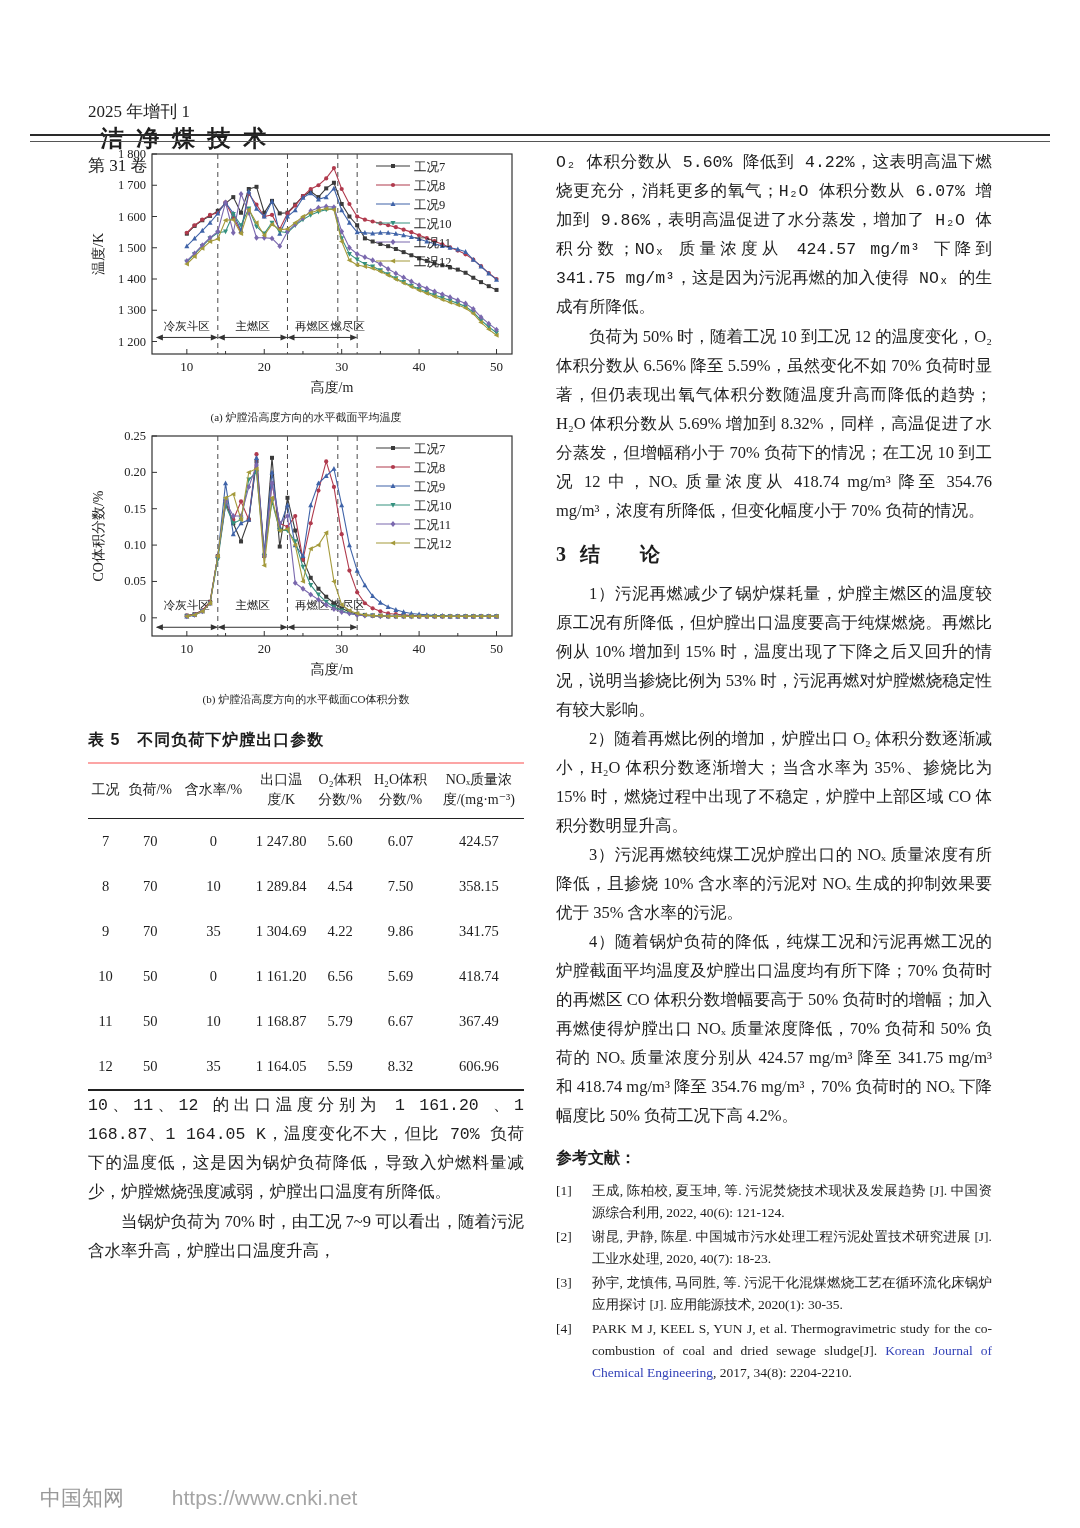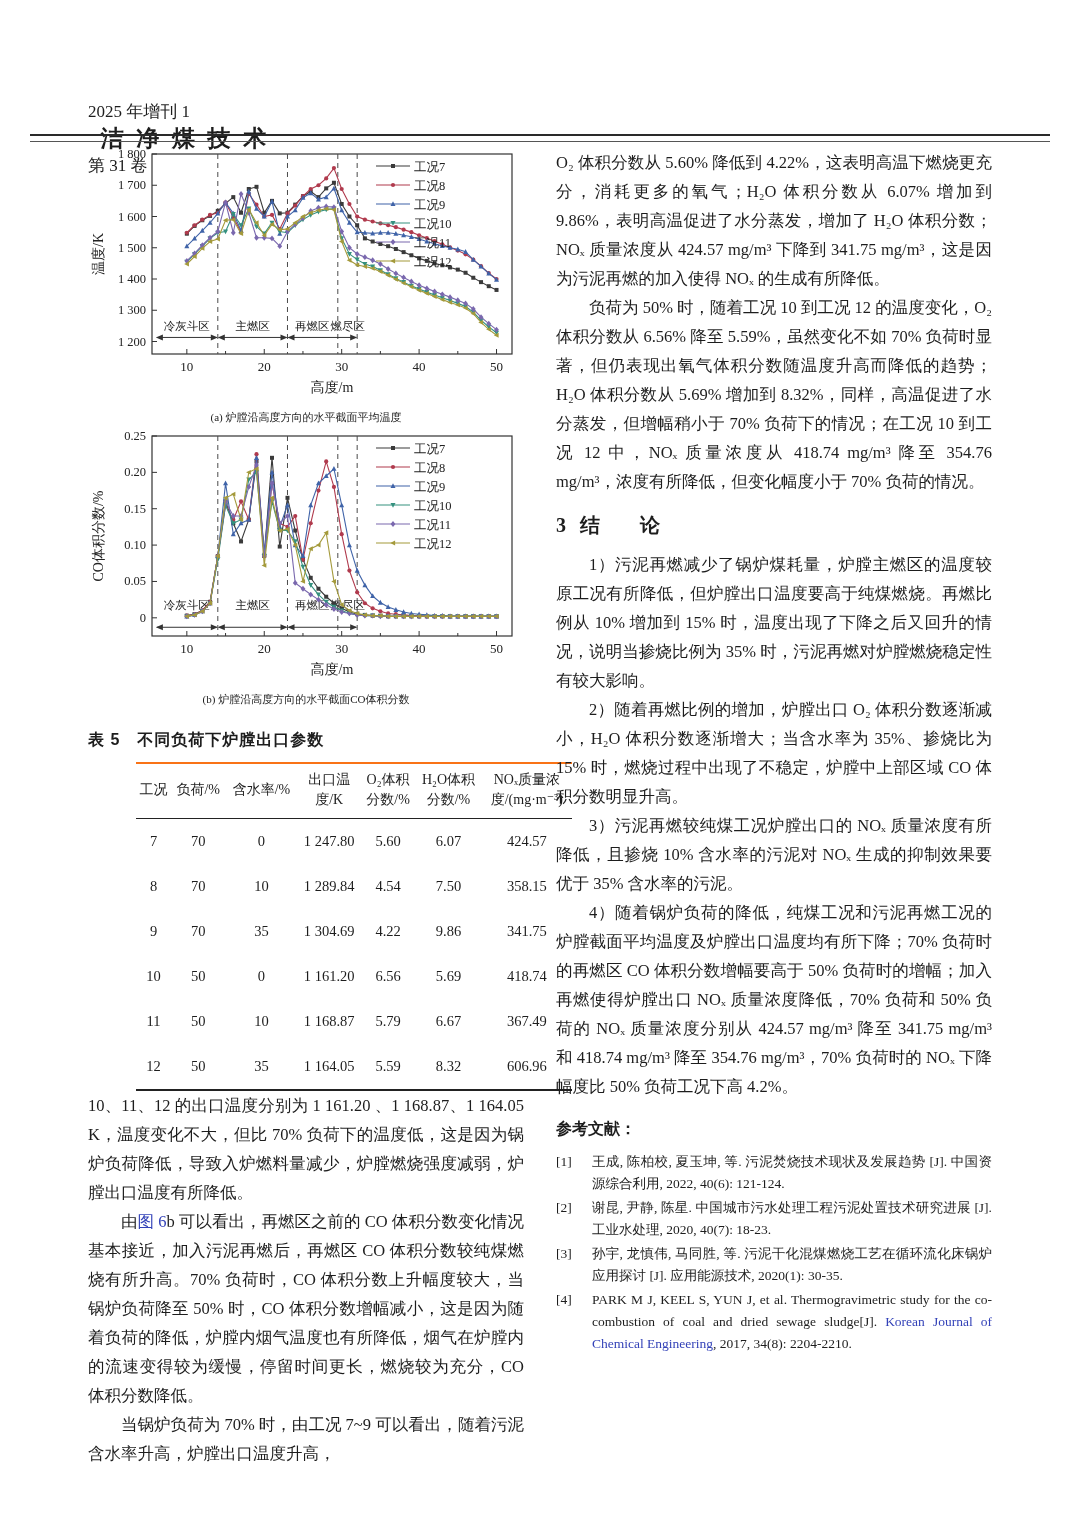--- a/index.html
+++ b/index.html
@@ -9,32 +9,32 @@
   .hdr{position:absolute;left:88px;right:88px;top:100px;display:flex;align-items:baseline;
        justify-content:space-between;font-size:17px;flex-direction:column;}
   .hdr .journal{font-size:23px;font-weight:bold;letter-spacing:0.55em;text-indent:0.55em;}
   .hdr-rule{position:absolute;left:30px;right:30px;top:134px;height:5px;
             border-top:2.5px solid #2a2a2a;border-bottom:1px solid #555;}
   
   .col{position:absolute;top:148px;width:436px;font-size:16.5px;line-height:29px;text-align:justify;}
   .col-left{left:88px;}
   .col-right{left:556px;}
   .col p{margin:0;text-indent:2em;}
-  .col p.noindent{text-indent:0;}
+  .col p.noindent{text-indent:0;font-family:Liberation Mono, monospace;}
   .link{color:#3342b8;}
   
   .figure{margin:0;}
   .chart{display:block;}
   .chart text{font-family:"Liberation Serif","DejaVu Serif",serif;fill:#222;}
   .subcap{text-align:center;font-size:11px;line-height:20px;margin:1px 0 3px 0;}
   .figcap{text-align:center;font-size:15.5px;line-height:24px;letter-spacing:1.5px;margin:6px 0 0 0;}
   
   .tbl-title{text-align:left;font-family:"Liberation Sans","DejaVu Sans",sans-serif;
              font-weight:bold;font-size:16px;margin:16px 0 8px 0;letter-spacing:1px;}
-  table{width:100%;border-collapse:collapse;border-top:2px solid #f97316;border-bottom:2px solid #222;margin-left:48px;}
+  table{width:100%;border-collapse:collapse;border-top:2px solid #fca5a5;border-bottom:2px solid #222;}
   thead th{font-weight:normal;font-size:14px;line-height:1.45;padding:6px 0 7px 0;
            border-bottom:1.2px solid #222;white-space:pre-line;text-align:center;}
   tbody td{font-size:14.5px;text-align:center;padding:8px 0;}
   .after-table{margin-top:12px;}
   
   .section-h{font-size:20px;font-weight:bold;margin:14px 0 10px 0;text-indent:0;line-height:30px;}
   .section-h .secno{margin-right:14px;}
   .ref-h{font-family:"Liberation Sans","DejaVu Sans",sans-serif;font-weight:bold;
          font-size:16px;margin:16px 0 10px 0;text-indent:0;line-height:24px;}
   .ref{display:flex;font-size:13.5px;line-height:22px;margin-bottom:2px;}
@@ -776,34 +776,33 @@
             <td>35</td>
             <td>1 164.05</td>
             <td>5.59</td>
             <td>8.32</td>
             <td>606.96</td>
           </tr>
         </tbody>
     </table>
 
     <p class="noindent after-table">10、11、12 的出口温度分别为 1 161.20 、1 168.87、1 164.05 K，温度变化不大，但比 70% 负荷下的温度低，这是因为锅炉负荷降低，导致入炉燃料量减少，炉膛燃烧强度减弱，炉膛出口温度有所降低。</p>
-    <p><span>由</span><span class="link">图 6</span><span>b 可以看出，再燃区之前的 CO 体积分数变化情况基本接近，加入污泥再燃后，再燃区 CO 体积分数较纯煤燃烧有所升高。70% 负荷时，CO 体积分数上升幅度较大，当锅炉负荷降至 50% 时，CO 体积分数增幅减小，这是因为随着负荷的降低，炉膛内烟气温度也有所降低，烟气在炉膛内的流速变得较为缓慢，停留时间更长，燃烧较为充分，CO 体积分数降低。</span></p>
     <p>当锅炉负荷为 70% 时，由工况 7~9 可以看出，随着污泥含水率升高，炉膛出口温度升高，</p>
 
   </div>
 
   <div class="col col-right">
     <p class="noindent">O₂ 体积分数从 5.60% 降低到 4.22%，这表明高温下燃烧更充分，消耗更多的氧气；H₂O 体积分数从 6.07% 增加到 9.86%，表明高温促进了水分蒸发，增加了 H₂O 体积分数；NOₓ 质量浓度从 424.57 mg/m³ 下降到 341.75 mg/m³，这是因为污泥再燃的加入使得 NOₓ 的生成有所降低。</p>
     <p>负荷为 50% 时，随着工况 10 到工况 12 的温度变化，O₂ 体积分数从 6.56% 降至 5.59%，虽然变化不如 70% 负荷时显著，但仍表现出氧气体积分数随温度升高而降低的趋势；H₂O 体积分数从 5.69% 增加到 8.32%，同样，高温促进了水分蒸发，但增幅稍小于 70% 负荷下的情况；在工况 10 到工况 12 中，NOₓ 质量浓度从 418.74 mg/m³ 降至 354.76 mg/m³，浓度有所降低，但变化幅度小于 70% 负荷的情况。</p>
 
     <div class="section-h">
       <span class="secno">3</span><span>结　　论</span>
     </div>
 
-    <p>1）污泥再燃减少了锅炉煤耗量，炉膛主燃区的温度较原工况有所降低，但炉膛出口温度要高于纯煤燃烧。再燃比例从 10% 增加到 15% 时，温度出现了下降之后又回升的情况，说明当掺烧比例为 35% 时，污泥再燃对炉膛燃烧稳定性有较大影响。</p>
+    <p>1）污泥再燃减少了锅炉煤耗量，炉膛主燃区的温度较原工况有所降低，但炉膛出口温度要高于纯煤燃烧。再燃比例从 10% 增加到 15% 时，温度出现了下降之后又回升的情况，说明当掺烧比例为 53% 时，污泥再燃对炉膛燃烧稳定性有较大影响。</p>
     <p>2）随着再燃比例的增加，炉膛出口 O₂ 体积分数逐渐减小，H₂O 体积分数逐渐增大；当含水率为 35%、掺烧比为 15% 时，燃烧过程中出现了不稳定，炉膛中上部区域 CO 体积分数明显升高。</p>
     <p>3）污泥再燃较纯煤工况炉膛出口的 NOₓ 质量浓度有所降低，且掺烧 10% 含水率的污泥对 NOₓ 生成的抑制效果要优于 35% 含水率的污泥。</p>
     <p>4）随着锅炉负荷的降低，纯煤工况和污泥再燃工况的炉膛截面平均温度及炉膛出口温度均有所下降；70% 负荷时的再燃区 CO 体积分数增幅要高于 50% 负荷时的增幅；加入再燃使得炉膛出口 NOₓ 质量浓度降低，70% 负荷和 50% 负荷的 NOₓ 质量浓度分别从 424.57 mg/m³ 降至 341.75 mg/m³ 和 418.74 mg/m³ 降至 354.76 mg/m³，70% 负荷时的 NOₓ 下降幅度比 50% 负荷工况下高 4.2%。</p>
 
     <div class="ref-h">参考文献：</div>
 
     <div class="ref">
       <span class="ref-label">[1]</span>
       <span class="ref-text">王成, 陈柏校, 夏玉坤, 等. 污泥焚烧技术现状及发展趋势 [J]. 中国资源综合利用, 2022, 40(6): 121-124.</span>
     </div>
@@ -814,14 +813,18 @@
     <div class="ref">
       <span class="ref-label">[3]</span>
       <span class="ref-text">孙宇, 龙慎伟, 马同胜, 等. 污泥干化混煤燃烧工艺在循环流化床锅炉应用探讨 [J]. 应用能源技术, 2020(1): 30-35.</span>
     </div>
     <div class="ref">
       <span class="ref-label">[4]</span>
       <span class="ref-text"><span>PARK M J, KEEL S, YUN J, et al. Thermogravimetric study for the co-combustion of coal and dried sewage sludge[J]. </span><span class="link">Korean Journal of Chemical Engineering</span><span>, 2017, 34(8): 2204-2210.</span></span>
     </div>
   </div>
 
+  <div class="footer">
+    <span>中国知网</span>
+    <span class="url">https://www.cnki.net</span>
+  </div>
 
 </div>
 
 </body></html>

